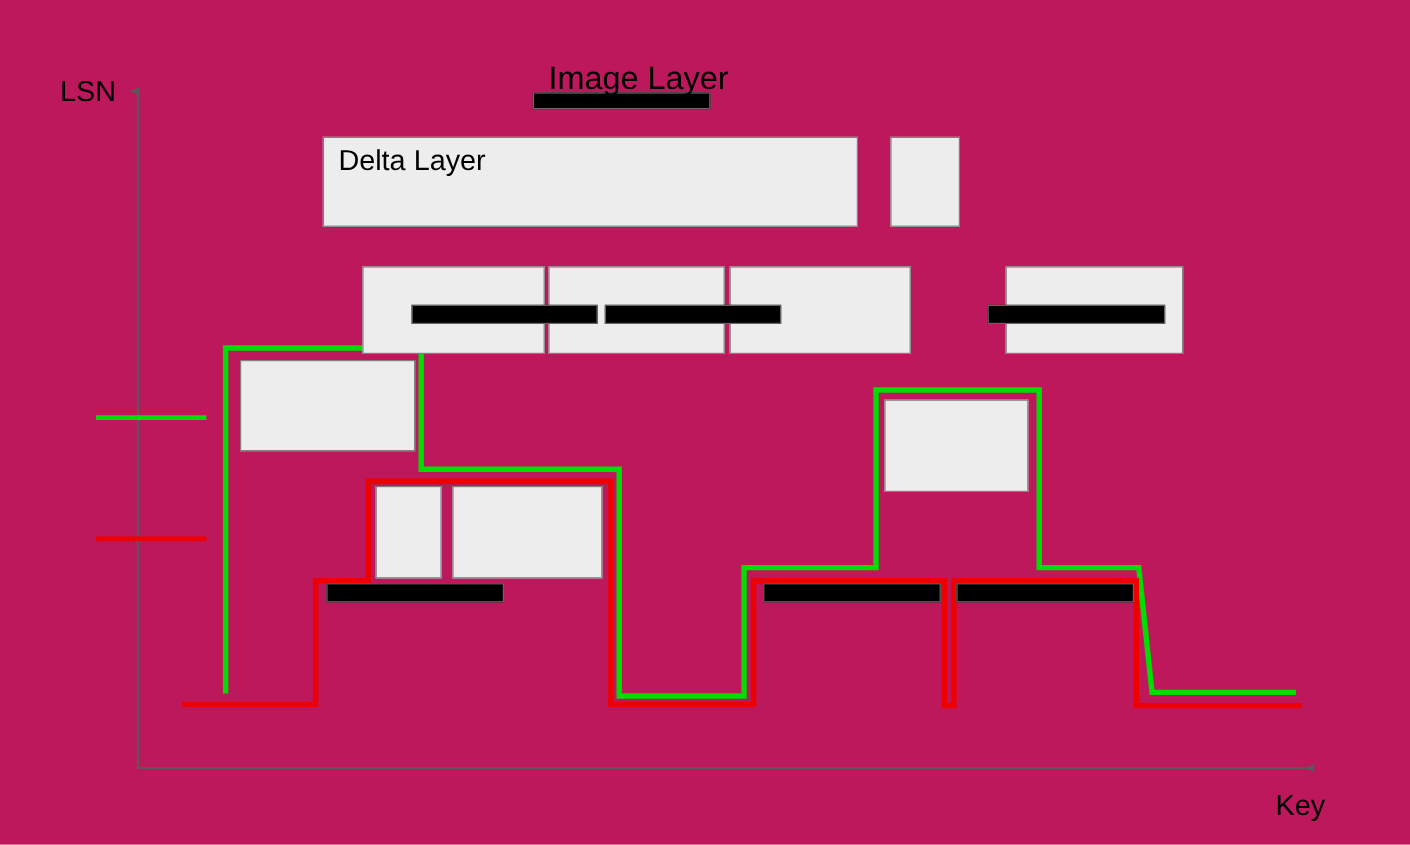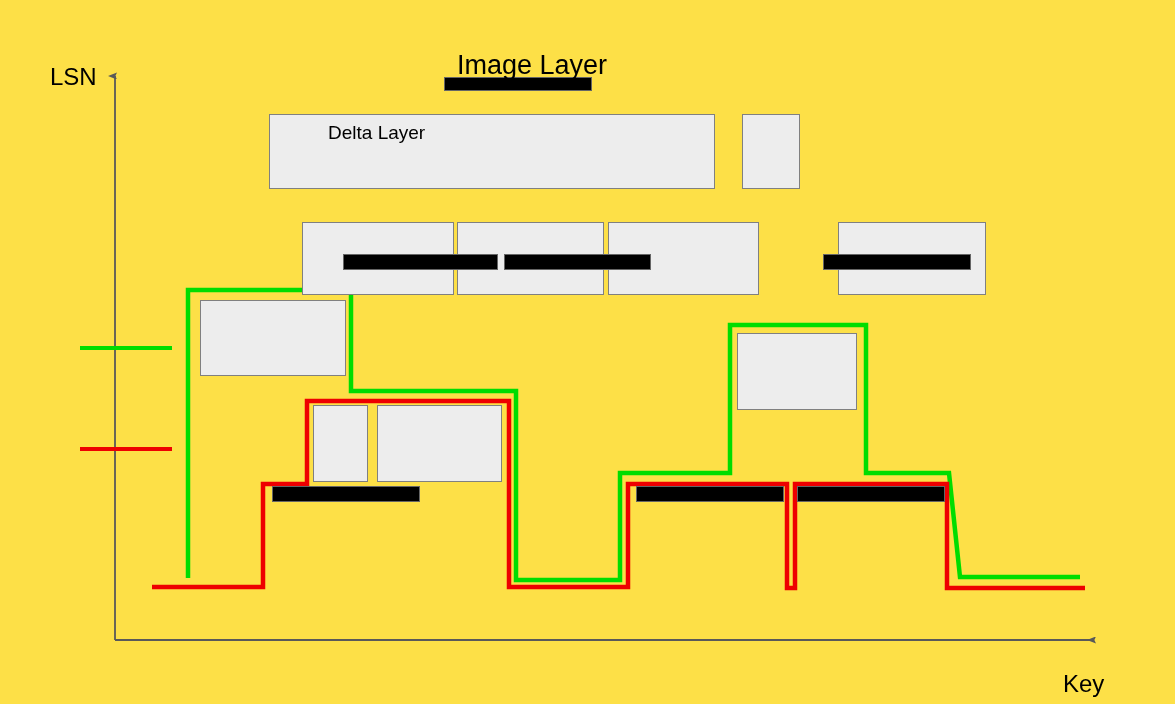--- a/index.html
+++ b/index.html
@@ -7,21 +7,21 @@
     padding: 0;
     background: #ffffff;
   }
   body {
     font-family: "Liberation Sans", sans-serif;
   }
   #canvas {
     position: relative;
     width: 1175px;
     height: 704px;
-    background: #fde047;
+    background: #be185d;
     overflow: hidden;
   }
   #svg-layer {
     position: absolute;
     left: 0;
     top: 0;
     width: 1175px;
     height: 704px;
   }
   .axis-label {
@@ -32,25 +32,24 @@
     line-height: 1;
   }
   .node-box {
     position: absolute;
     background: #ededed;
     border: 1.6px solid #808080;
     box-sizing: border-box;
   }
   .node-label {
     position: absolute;
-    font-size: 19px;
+    font-size: 24px;
     color: #000000;
     white-space: nowrap;
     line-height: 1;
-    margin-left: 46px;
   }
   .black-bar {
     position: absolute;
     background: #000000;
     border: 1.6px solid #666666;
     box-sizing: border-box;
   }
   .layer-title {
     position: absolute;
     font-size: 27px;
@@ -81,21 +80,21 @@
     <line id="y-axis-line" x1="115" y1="640" x2="115" y2="76" stroke="#595959" stroke-width="1.8" marker-end="url(#arrow-up)"></line>
 
     <line id="x-axis-line" x1="115" y1="640" x2="1094" y2="640" stroke="#595959" stroke-width="1.8" marker-end="url(#arrow-right)"></line>
 
     <polyline id="green-step-line" fill="none" stroke="#00dd00" stroke-width="4.5" stroke-linejoin="miter" stroke-linecap="butt" points="188,578 188,290 351,290 351,391 516,391 516,580 620,580 620,473 730,473 730,325 866,325 866,473 949,473 960,577 1080,577"></polyline>
 
     <polyline id="red-step-line" fill="none" stroke="#ee0000" stroke-width="4.5" stroke-linejoin="miter" stroke-linecap="butt" points="152,587 263,587 263,484 307,484 307,401 509,401 509,587 628,587 628,484 787,484 787,588 795,588 795,484 947,484 947,588 1085,588"></polyline>
   </svg>
 
   <div class="axis-label" style="left:50px; top:65px;">LSN</div>
-  <div class="axis-label" style="left:1063px; top:660px;margin-top:12px;">Key</div>
+  <div class="axis-label" style="left:1063px; top:660px;">Key</div>
 
   <div class="tick-mark" id="tick-green" style="left: 80px; top: 346px; width: 92px; background: rgb(0, 221, 0);"></div>
   <div class="tick-mark" id="tick-red" style="left: 80px; top: 447px; width: 92px; background: rgb(238, 0, 0);"></div>
 
   <div id="boxes-container">
       <div class="node-box" style="left: 269px; top: 114px; width: 446px; height: 75px; background: rgb(237, 237, 237); border-color: rgb(128, 128, 128);"></div>
       <div class="node-box" style="left: 742px; top: 114px; width: 58px; height: 75px; background: rgb(237, 237, 237); border-color: rgb(128, 128, 128);"></div>
       <div class="node-box" style="left: 302px; top: 222px; width: 152px; height: 73px; background: rgb(237, 237, 237); border-color: rgb(128, 128, 128);"></div>
       <div class="node-box" style="left: 457px; top: 222px; width: 147px; height: 73px; background: rgb(237, 237, 237); border-color: rgb(128, 128, 128);"></div>
       <div class="node-box" style="left: 608px; top: 222px; width: 151px; height: 73px; background: rgb(237, 237, 237); border-color: rgb(128, 128, 128);"></div>

